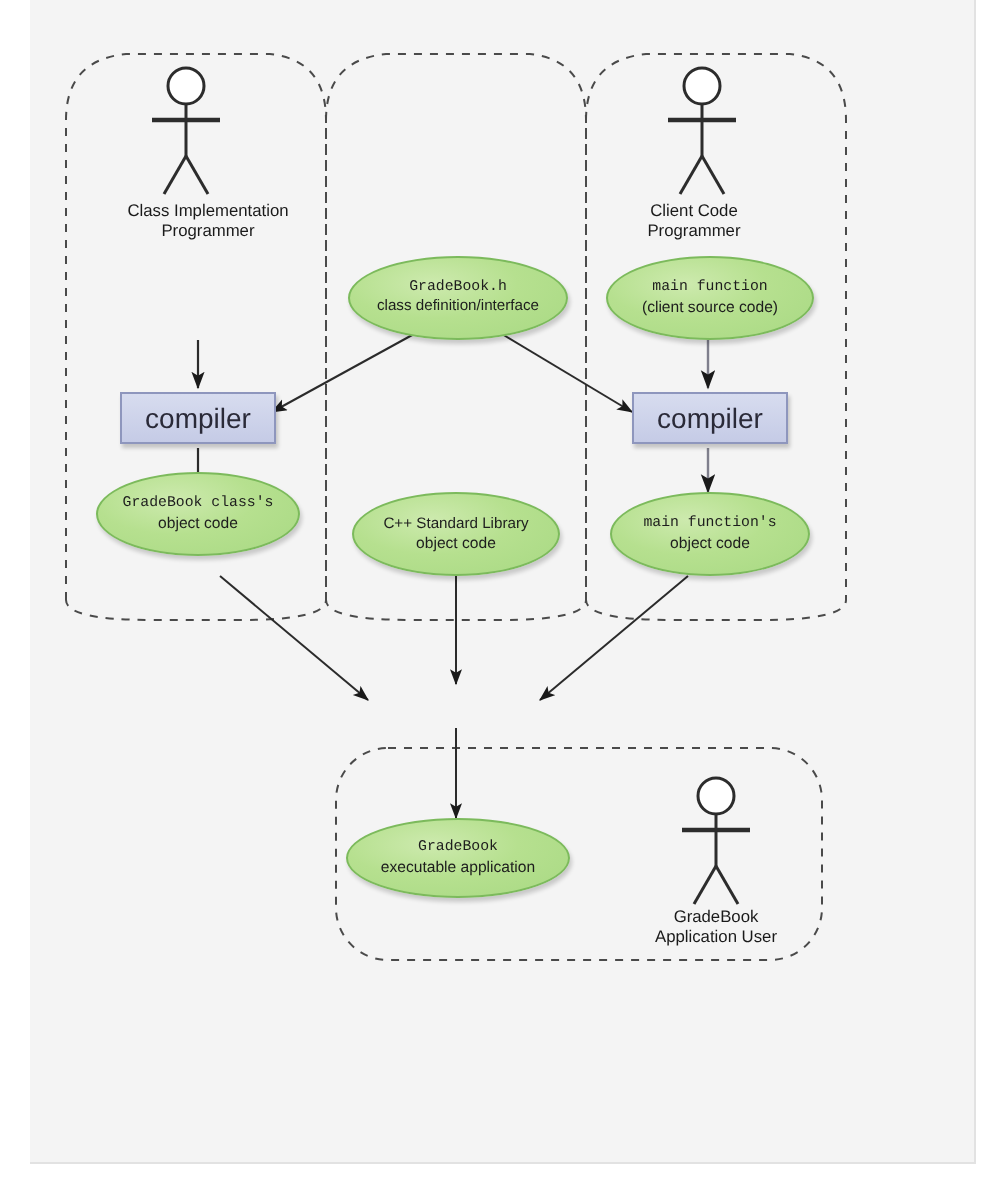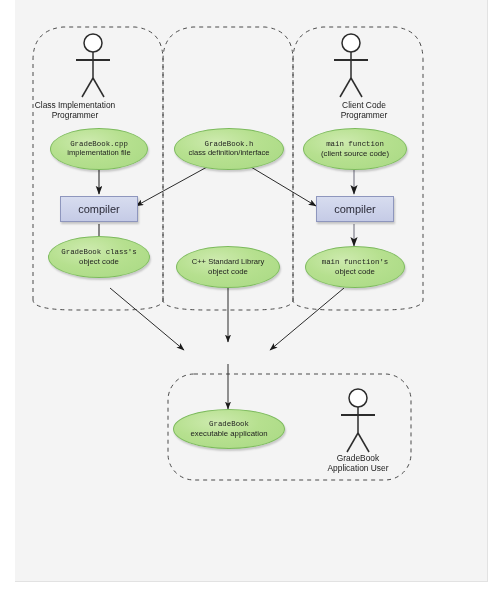--- a/index.html
+++ b/index.html
@@ -74,21 +74,21 @@
   .mixed-mono {
     font-family: "Liberation Mono", "DejaVu Sans Mono", monospace;
     font-size: 7.4px;
   }
   .mixed-sans {
     font-family: "Liberation Sans", sans-serif;
     font-size: 7.8px;
   }
   .boxlabel {
     font-family: "Liberation Sans", sans-serif;
-    font-size: 11px;
+    font-size: 14px;
   }
   .actor-label {
     position: absolute;
     text-align: center;
     font-family: "Liberation Sans", sans-serif;
     font-size: 8.4px;
     color: #1a1a1a;
     line-height: 1.22;
     white-space: nowrap;
   }
@@ -154,39 +154,35 @@
 
     <line x1="354" y1="224" x2="354" y2="246" stroke="#7f7f8c" stroke-width="1.2" marker-end="url(#arrow)"></line>
 
     <line x1="110" y1="288" x2="184" y2="350" stroke="#2b2b2b" stroke-width="1" marker-end="url(#arrow)"></line>
     <line x1="228" y1="288" x2="228" y2="342" stroke="#2b2b2b" stroke-width="1" marker-end="url(#arrow)"></line>
     <line x1="344" y1="288" x2="270" y2="350" stroke="#2b2b2b" stroke-width="1" marker-end="url(#arrow)"></line>
 
     <line x1="228" y1="364" x2="228" y2="409" stroke="#2b2b2b" stroke-width="1" marker-end="url(#arrow)"></line>
   </svg>
 
-  <div class="actor-label" style="left:15px; top:100px; width:120px;">
+  <div class="actor-label" style="left:44px; top:100px; width:120px;">
     <span class="ln1">Class Implementation</span>
     <span class="ln2">Programmer</span>
   </div>
 
-  <div class="actor-label" style="left:316px; top:100px; width:96px;">
+  <div class="actor-label" style="left:299px; top:100px; width:96px;">
     <span class="ln1">Client Code</span>
     <span class="ln2">Programmer</span>
   </div>
 
   <div class="actor-label" style="left:306px; top:453px; width:104px;">
     <span class="ln1">GradeBook</span>
     <span class="ln2">Application User</span>
   </div>
 
-  <div class="node oval" style="left:50px; top:128px; width:98px; height:42px;">
-    <span class="ln1 mono">GradeBook.cpp</span>
-    <span class="ln2 sans">implementation file</span>
-  </div>
 
   <div class="node oval" style="left:174px; top:128px; width:110px; height:42px;justify-content:center;">
     <span class="ln1 mono">GradeBook.h</span>
     <span class="ln2 sans">class definition/interface</span>
   </div>
 
   <div class="node oval" style="left:303px; top:128px; width:104px; height:42px;align-items:center;">
     <span class="ln1 mixed-mono">main function</span>
     <span class="ln2 mixed-sans">(client source code)</span>
   </div>

